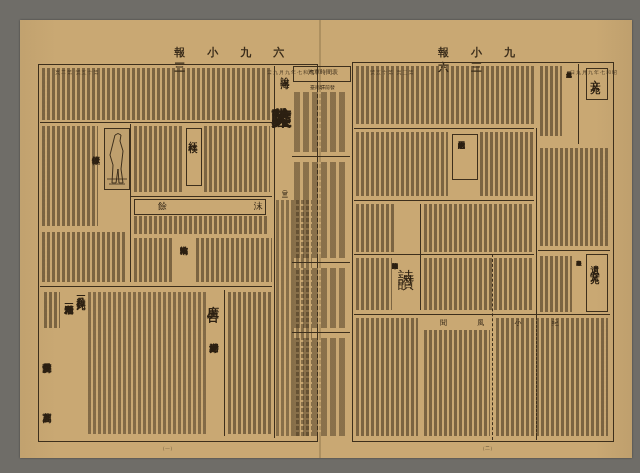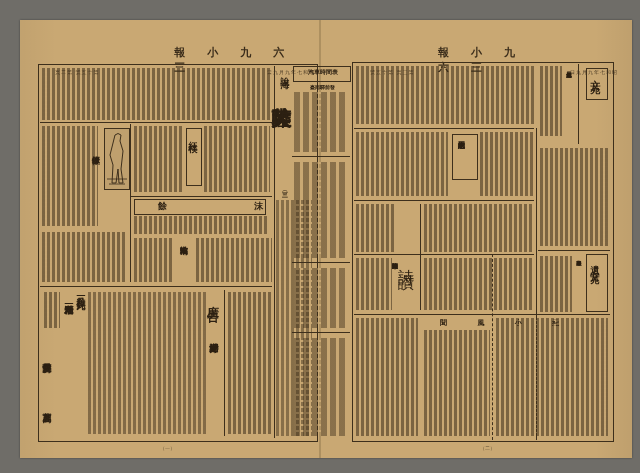--- a/index.html
+++ b/index.html
@@ -12,21 +12,21 @@
   .mast-title{letter-spacing:22px;font-weight:bold;font-size:11px;}
   .mast-small{font-size:5px;letter-spacing:1px;color:#4a3a24;}
   .frame{position:absolute;border:1.5px solid #3d2f1c;}
   .col{position:absolute;
     background-image:repeating-linear-gradient(90deg,rgba(60,45,25,0.55) 0 3px,transparent 3px 5px),
                      repeating-linear-gradient(0deg,transparent 0 3px,rgba(201,168,115,0.9) 3px 4px);
   }
   .hr{position:absolute;height:1px;background:#3d2f1c;}
   .vr{position:absolute;width:1px;background:#3d2f1c;}
   .vtext{position:absolute;writing-mode:vertical-rl;color:#2c2012;font-weight:bold;line-height:1;}
-  .htext{position:absolute;color:#2c2012;font-weight:bold;padding-left:8px;}
+  .htext{position:absolute;color:#2c2012;font-weight:normal;padding-left:8px;}
   .box{position:absolute;border:1px solid #3d2f1c;}
   .table-grid{position:absolute;
     background-image:repeating-linear-gradient(90deg,rgba(60,45,25,0.45) 0 6px,transparent 6px 9px),
                      repeating-linear-gradient(0deg,transparent 0 4px,rgba(201,168,115,0.95) 4px 6px);}
   .illus{position:absolute;background:#bfa06e;border:1px solid #3d2f1c;overflow:hidden;}
   .pagefoot{position:absolute;font-size:5px;color:#5a4a32;}
 </style>
 </head>
 <body>
 

